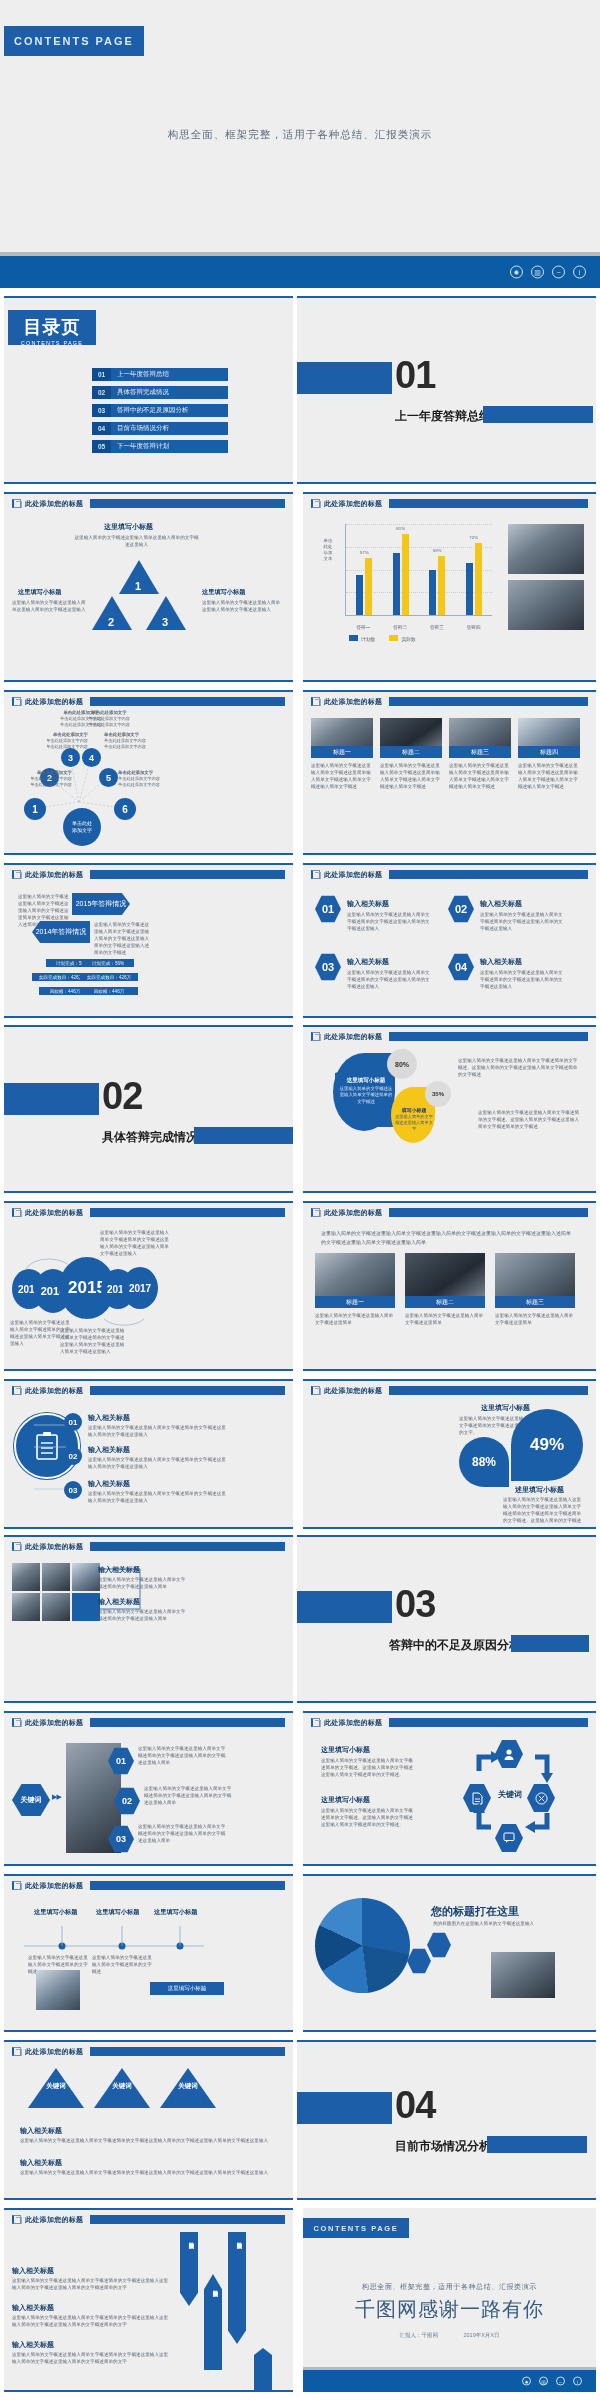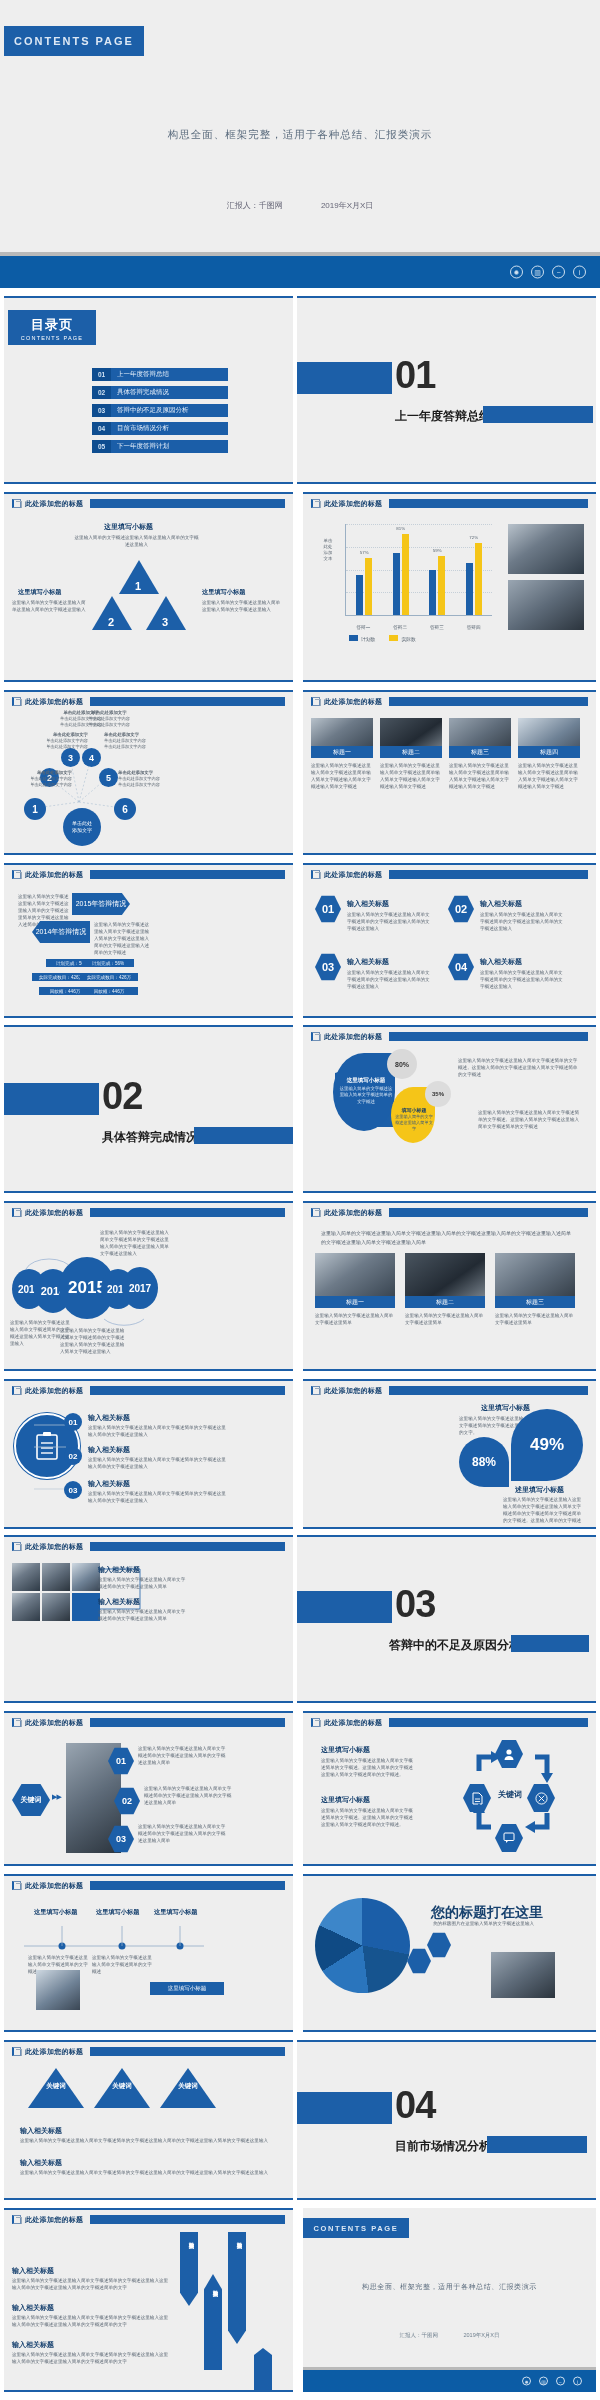--- a/index.html
+++ b/index.html
@@ -38,21 +38,21 @@
   #cover .meta span { margin:0 18px; }
   #cover .greybar { position:absolute; left:0; bottom:32px; width:100%; height:4px; background:#b9b9b9; }
   #cover .bluebar { position:absolute; left:0; bottom:0; width:100%; height:32px; background:#0c5ca5; }
   .socials { position:absolute; right:14px; top:50%; transform:translateY(-50%); display:flex; gap:8px; }
   .socials i { width:13px; height:13px; border-radius:50%; border:1.5px solid #cfe0f0; color:#cfe0f0;
                font-style:normal; font-size:7px; display:flex; align-items:center; justify-content:center; }
 
   
   #toc { left:4px; top:296px; width:289px; height:188px; }
   #toc .tbox { position:absolute; left:4px; top:14px; width:88px; height:35px; background:#1C5FA8; color:#fff; text-align:center; padding-top:5px;}
-  #toc .tbox b { font-size:13px; letter-spacing:1px; }
+  #toc .tbox b { font-size:18px; letter-spacing:1px; }
   #toc .tbox small { display:block; font-size:5.5px; letter-spacing:1.2px; margin-top:1px; }
   #toc ul { position:absolute; left:88px; top:72px; width:136px; list-style:none; }
   #toc li { display:flex; height:13px; margin-bottom:5px; background:#1b5ea8; align-items:center; }
   #toc li .n { width:19px; height:13px; background:#0e4d90; color:#cfe2f4; font-size:6.5px; font-weight:bold;
                display:flex; align-items:center; justify-content:center; }
   #toc li .l { font-size:6.5px; color:#eaf2fb; padding-left:6px; }
 
   
   .sect { }
   .sect .blk { position:absolute; background:#1C5FA8; }
@@ -146,24 +146,20 @@
   .vtxt { writing-mode:vertical-rl; }
 </style>
 </head>
 <body>
 
 <div class="page">
 
   <div id="cover">
     <div class="tag">CONTENTS  PAGE</div>
     <div class="sub">构思全面、框架完整，适用于各种总结、汇报类演示</div>
-    <div class="meta">
-      <span>汇报人：千图网</span>
-      <span>2019年X月X日</span>
-    </div>
     <div class="greybar"></div>
     <div class="bluebar">
       <div class="socials">
         <i>✹</i>
         <i>▥</i>
         <i>−</i>
         <i>i</i>
       </div>
     </div>
   </div>
@@ -691,21 +687,21 @@
     <div class="photo ph4" style="left:32px;top:96px;width:44px;height:40px;"></div>
     <div class="rule-bot"></div>
   </div>
 
   <div class="slide half" id="s_pie">
     <div class="rule-top"></div>
     <div style="position:absolute;left:12px;top:24px;width:95px;height:95px;border-radius:50%;
                 background:conic-gradient(#1b5ea8 0 28%, #16548f 28% 48%, #2a75bd 48% 66%, #0f4a84 66% 82%, #3d86c9 82% 100%);"></div>
     <div class="hex" style="left:104px;top:74px;width:24px;height:26px;"></div>
     <div class="hex" style="left:124px;top:58px;width:24px;height:26px;"></div>
-    <div style="position:absolute;left:128px;top:30px;font-size:14px;font-weight:bold;color:#17416e;">您的标题打在这里</div>
+    <div style="position:absolute;left:128px;top:30px;font-size:11px;font-weight:bold;color:#17416e;">您的标题打在这里</div>
     <div class="mini" style="position:absolute;left:130px;top:46px;width:130px;">您的标题图片在这里输入简单的文字概述这里输入</div>
     <div class="photo ph3" style="left:188px;top:78px;width:64px;height:46px;"></div>
     <div class="rule-bot"></div>
   </div>
 
   <div class="slide half" id="s_tri3">
     <div class="rule-top"></div>
     <div class="sl-head">
       <span class="bracket"></span>
       <span class="t">此处添加您的标题</span>
@@ -756,20 +752,21 @@
     <div style="position:absolute;left:224px;top:24px;width:18px;height:112px;background:#1C5FA8;clip-path:polygon(0 0,100% 0,100% 88%,50% 100%,0 88%);"></div>
     <div class="vtxt" style="position:absolute;left:228px;top:30px;width:12px;height:98px;color:#fff;font-size:5.5px;">输入相关文字标题</div>
 
     <div style="position:absolute;left:250px;top:140px;width:18px;height:44px;background:#1b5ea8;clip-path:polygon(50% 0,100% 16%,100% 100%,0 100%,0 16%);"></div>
     <div class="rule-bot"></div>
   </div>
 
   <div id="end" class="slide half">
     <div class="tag">CONTENTS  PAGE</div>
     <div class="sub">构思全面、框架完整，适用于各种总结、汇报类演示</div>
+    <div class="ttl">千图网感谢一路有你</div>
     <div class="meta">
       <span>汇报人：千图网</span>
       <span>2019年X月X日</span>
     </div>
     <div class="greybar"></div>
     <div class="bluebar">
       <div class="socials">
         <i>✹</i>
         <i>▥</i>
         <i>−</i>

